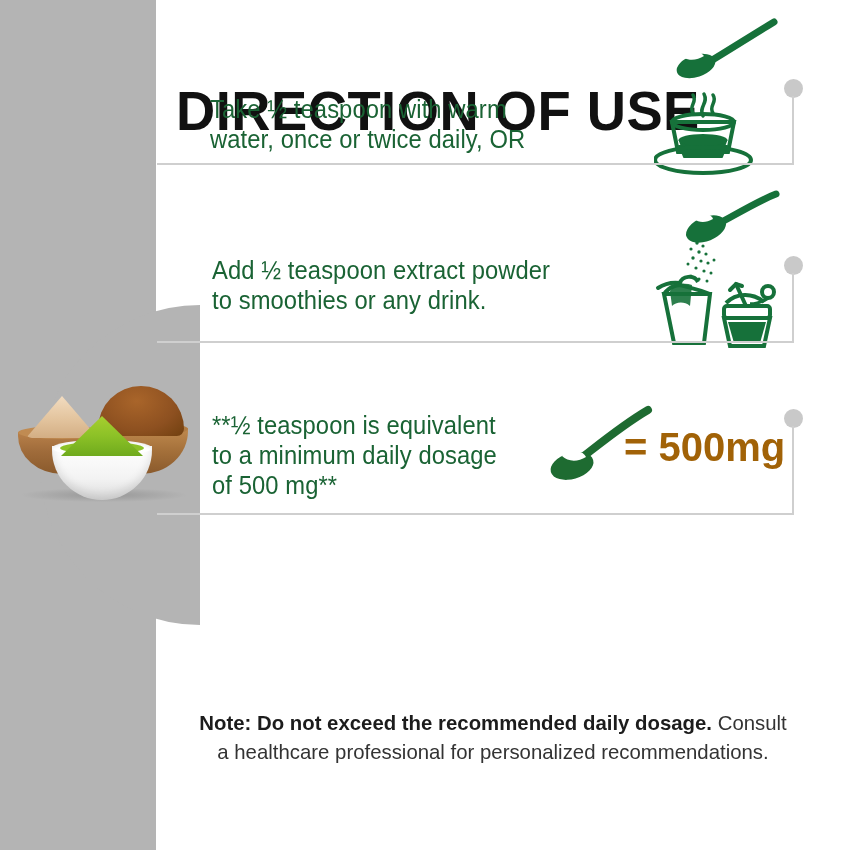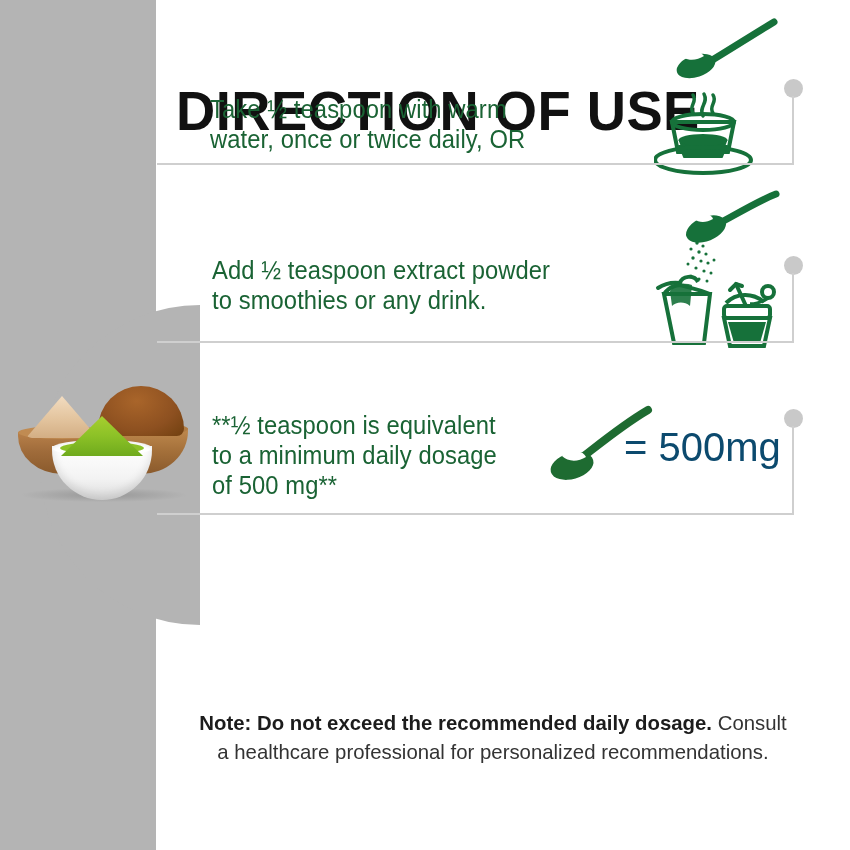--- a/index.html
+++ b/index.html
@@ -176,22 +176,22 @@
     transform-origin:center top;
   }
   .note b { color:#1c1c1c; font-weight:bold; }
 
   
   .icon-box { position:absolute; }
   .eqtext {
     position:absolute;
     font-family:"Liberation Sans Narrow","Liberation Sans",sans-serif;
     font-size:40px;
-    font-weight:normal;
-    color:#0c4a6e;
+    font-weight:bold;
+    color:#a16207;
     white-space:nowrap;
     text-align:right;
   }
 </style>
 </head>
 <body>
 
 <div id="stage">
 
   <div class="grey-panel"></div>

